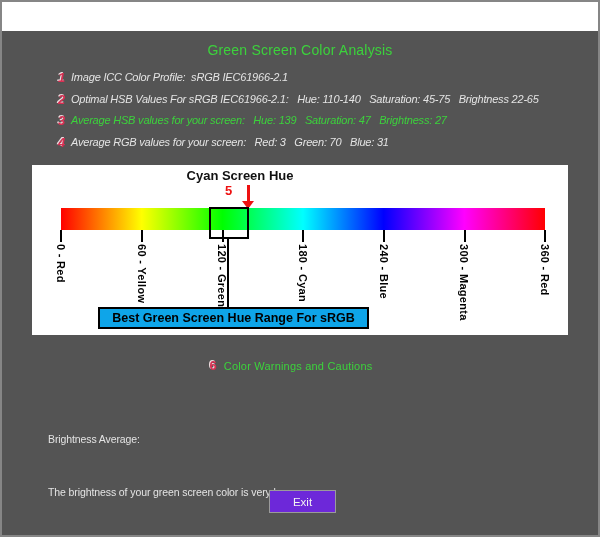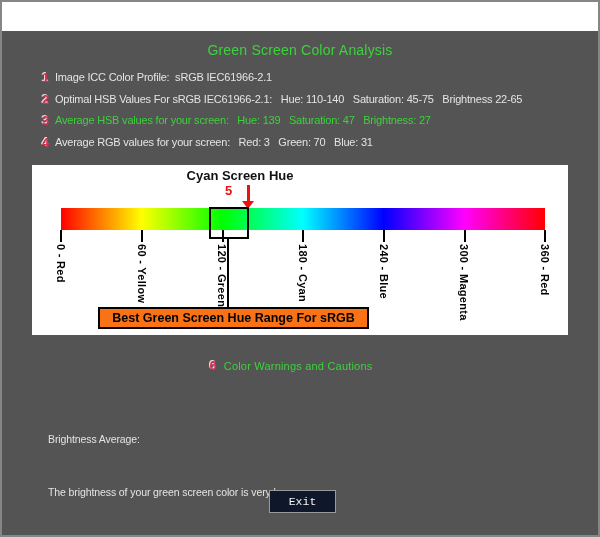--- a/index.html
+++ b/index.html
@@ -12,21 +12,21 @@
   }
   .titlebar{
     position:absolute; left:0; top:0; width:100%; height:29px; background:#ffffff;
   }
   .dialog-title{
     position:absolute; left:0; top:40px; width:100%;
     text-align:center; color:#3cd23c; font-size:14px; letter-spacing:.2px;
   }
 
   
-  .info-row{ position:absolute; left:40px; height:15px; font-size:11px; letter-spacing:-.2px; color:#e4e4e4; }
+  .info-row{ position:absolute; left:56px; height:15px; font-size:11px; letter-spacing:-.2px; color:#e4e4e4;font-style:italic; }
   .info-row .num{
     display:inline-block; width:13px; color:#d82f52; font-weight:bold; font-size:13px;
     text-shadow:-1px -1px 0 rgba(255,235,238,.9);
   }
   .info-row .txt{ white-space:pre; vertical-align:1px; }
   .info-row.green .txt{ color:#3cd23c; }
 
   
   .panel{
     position:absolute; left:30px; top:163px; width:536px; height:170px; background:#ffffff;
@@ -52,43 +52,43 @@
     border:2px solid #000; background:transparent;
   }
   .tick{ position:absolute; top:65px; width:2px; height:12px; background:#000; }
   .tick-label{
     position:absolute; top:79px; writing-mode:vertical-rl;
     color:#000; font-weight:bold; font-size:11px; white-space:nowrap; letter-spacing:.3px;
   }
   .connector{ position:absolute; left:195px; top:73px; width:2px; height:69px; background:#000; }
   .range-label-box{
     position:absolute; left:66px; top:142px; width:271px; height:22px;
-    border:2px solid #000; background:#f97316; text-align:center;
+    border:2px solid #000; background:#0ea5e9; text-align:center;
     font-weight:bold; font-size:12.5px; line-height:18px; color:#000; white-space:nowrap;
   }
 
   
   .section-heading{
     position:absolute; left:0; top:356px; width:100%; text-align:center;
     transform:translateX(-9px); font-size:11px;
   }
   .section-heading .num{
     color:#d82f52; font-weight:bold; font-size:13px;
     text-shadow:-1px -1px 0 rgba(255,235,238,.9); margin-right:7px;
   }
   .section-heading .txt{ color:#3cd23c; letter-spacing:.2px; }
   .warnings{
     position:absolute; left:46px; top:394px; color:#e4e4e4;
     font-size:10.5px; letter-spacing:-.1px; line-height:17.6px; white-space:pre;
   }
 
   .exit-button{
     position:absolute; left:267px; top:488px; width:67px; height:23px;
-    background:#0f172a; border:1px solid #9a9a9a; color:#f2f2f2;
-    font-family:Liberation Mono, monospace; font-size:11.5px; text-align:center;
+    background:#6d28d9; border:1px solid #9a9a9a; color:#f2f2f2;
+    font-family:Liberation Sans, sans-serif; font-size:11.5px; text-align:center;
   }
 </style>
 </head>
 <body>
 
 <div class="window">
 
   <div class="titlebar"></div>
 
   <div class="dialog-title">Green Screen Color Analysis</div>

